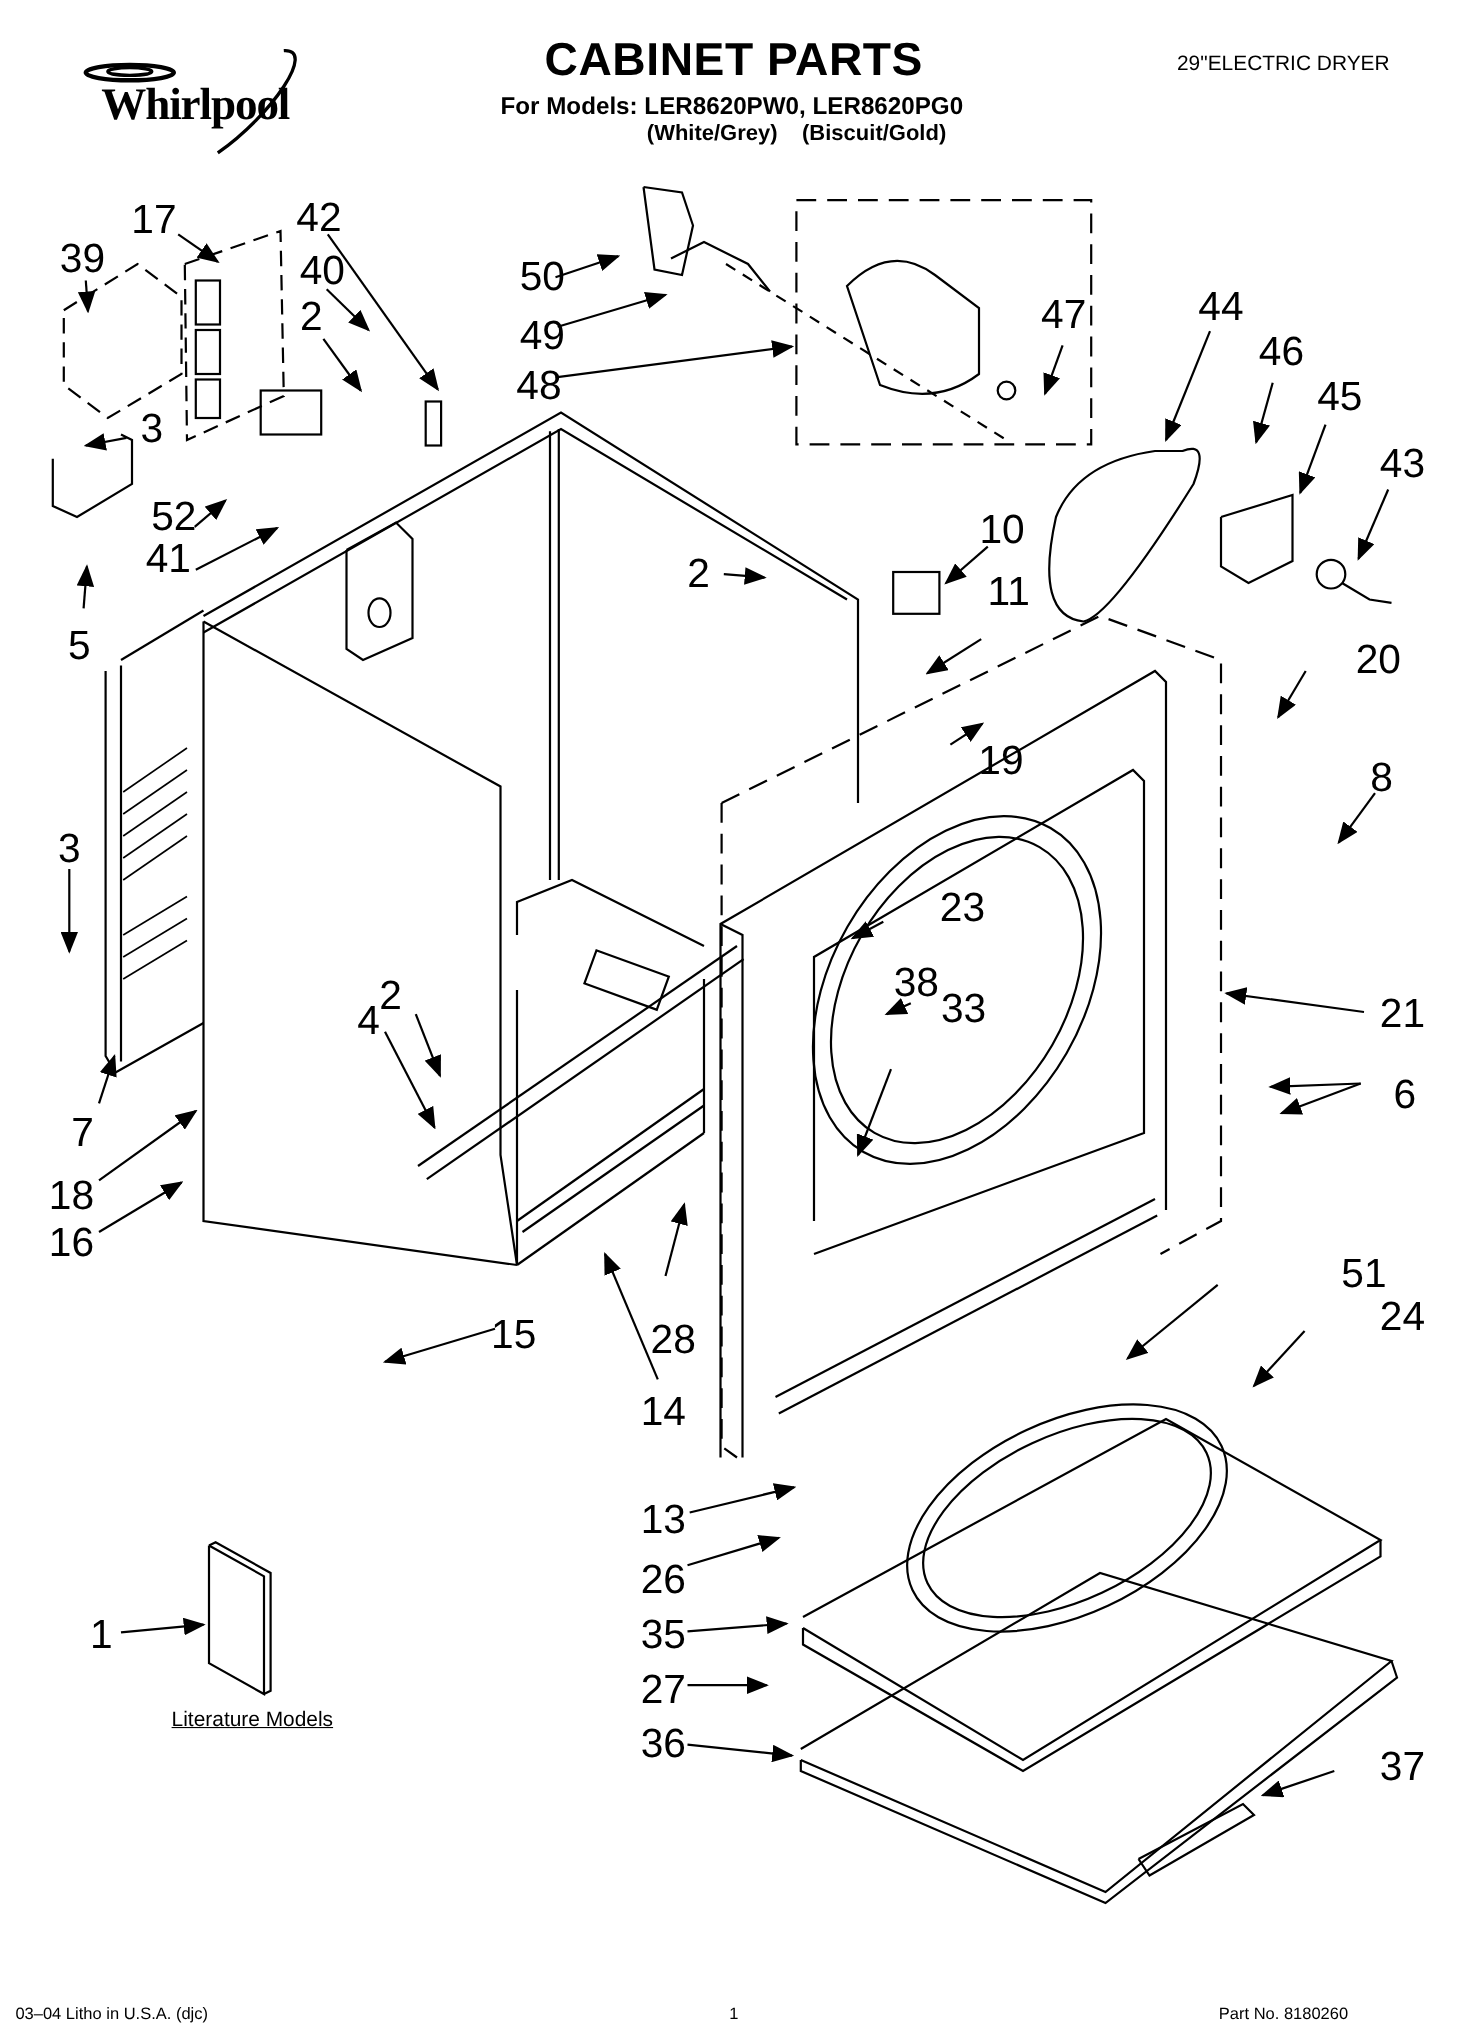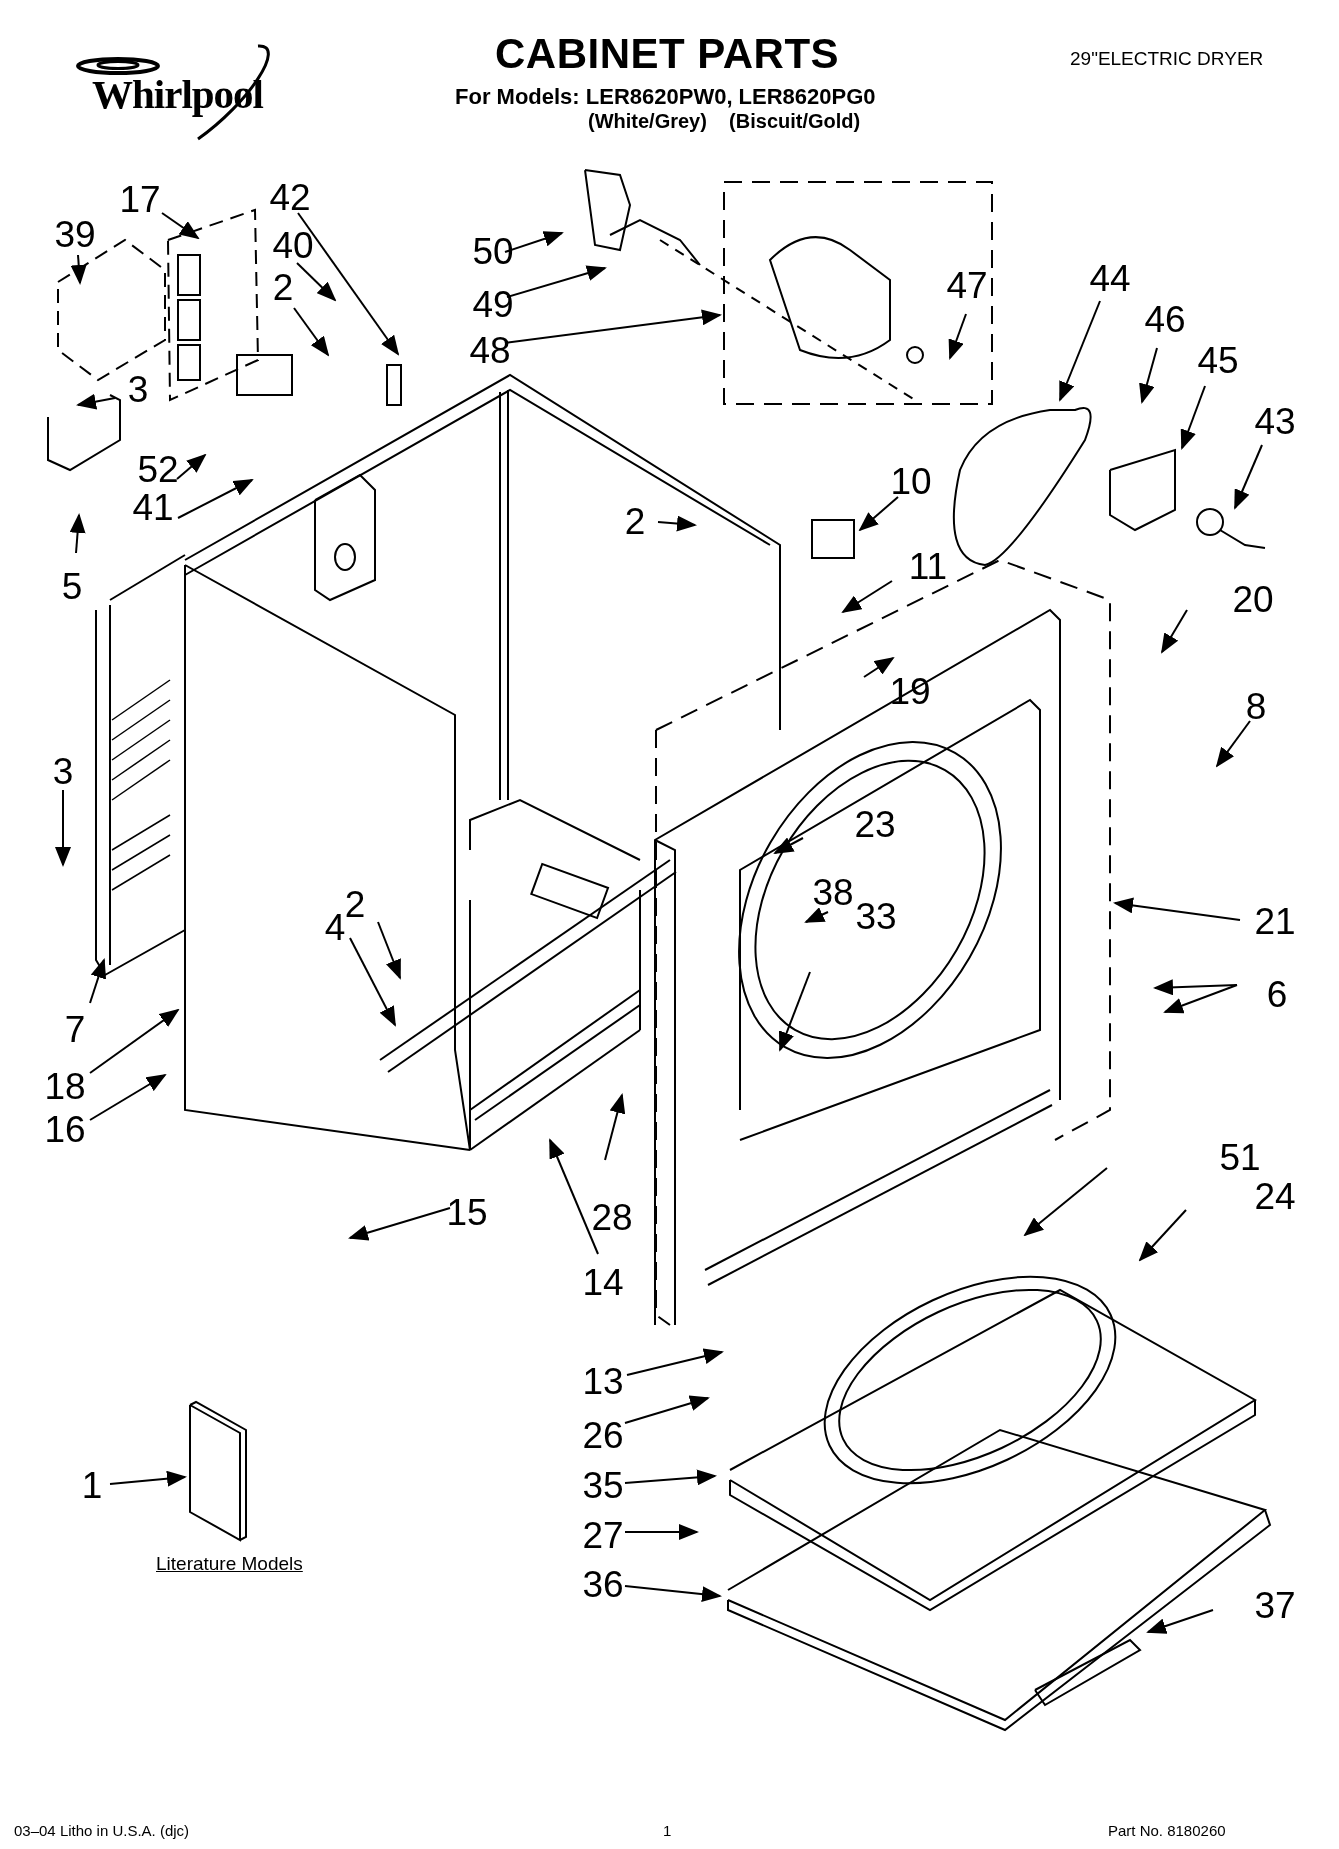--- a/index.html
+++ b/index.html
@@ -202,21 +202,21 @@
     <div class="callout" style="left: 493px; top: 252px;">50</div>
     <div class="callout" style="left: 493px; top: 305px;">49</div>
     <div class="callout" style="left: 490px; top: 351px;">48</div>
     <div class="callout" style="left: 967px; top: 286px;">47</div>
     <div class="callout" style="left: 1110px; top: 279px; text-align: center;">44</div>
     <div class="callout" style="left: 1165px; top: 320px;">46</div>
     <div class="callout" style="left: 1218px; top: 361px;">45</div>
     <div class="callout" style="left: 1275px; top: 422px;">43</div>
     <div class="callout" style="left: 911px; top: 482px;">10</div>
     <div class="callout" style="left: 635px; top: 522px;">2</div>
-    <div class="callout" style="left: 917px; top: 567px; margin-left: 11px;">11</div>
+    <div class="callout" style="left: 917px; top: 538px;">11</div>
     <div class="callout" style="left: 1253px; top: 600px;">20</div>
     <div class="callout" style="left: 910px; top: 692px;">19</div>
     <div class="callout" style="left: 1256px; top: 707px;">8</div>
     <div class="callout" style="left: 63px; top: 772px;">3</div>
     <div class="callout" style="left: 875px; top: 825px;">23</div>
     <div class="callout" style="left: 848px; top: 917px; margin-left: 28px;">33</div>
     <div class="callout" style="left: 1275px; top: 922px;">21</div>
     <div class="callout" style="left: 355px; top: 905px;">2</div>
     <div class="callout" style="left: 833px; top: 893px;">38</div>
     <div class="callout" style="left: 335px; top: 928px;">4</div>

